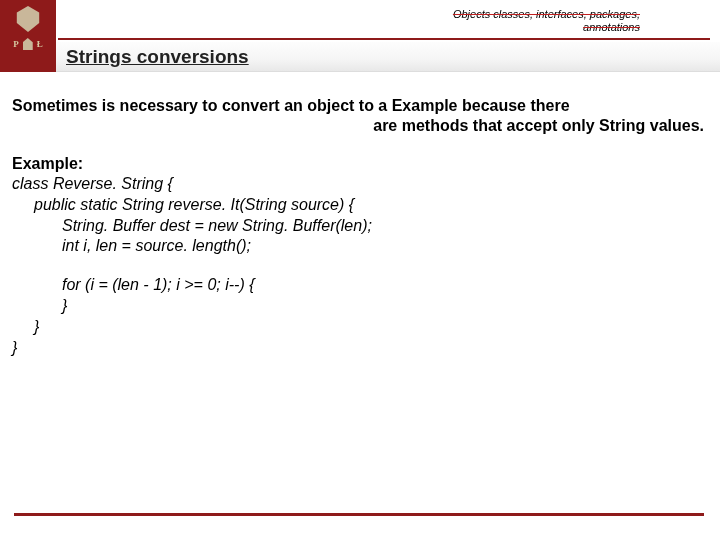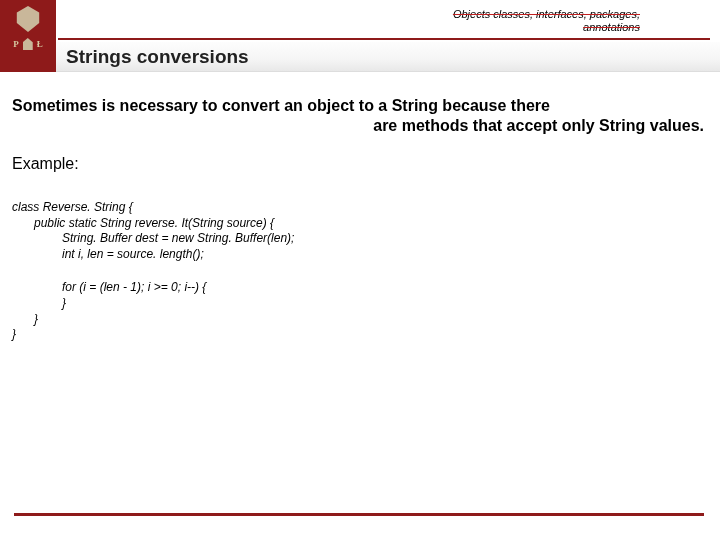--- a/index.html
+++ b/index.html
@@ -78,42 +78,42 @@
     background: linear-gradient(to bottom, #fdfdfd 0%, #f5f5f5 60%, #e8e8e8 100%);
     display: flex;
     align-items: center;
     padding-left: 10px;
     border-bottom: 1px solid #ddd;
   }
   .title-bar h1 {
     font-size: 19px;
     font-weight: bold;
     color: #222;
+    text-decoration: underline;
   }
   .content {
     position: absolute;
     top: 96px;
     left: 12px;
     right: 16px;
     font-size: 16px;
     color: #000;
     line-height: 1.25;
   }
   .intro {
     font-weight: bold;
     margin-bottom: 18px;
   }
   .intro .l2 { padding-left: 38px; display: block; text-align: right; }
   .example-label {
-    font-weight: normal;
-    margin-bottom: 26px;
+    font-weight: bold;
   }
   .code {
     font-style: italic;
-    font-size: 12px;
+    font-size: 16px;
     line-height: 1.3;
   }
   .code .i1 { padding-left: 22px; display: block; }
   .code .i2 { padding-left: 50px; display: block; }
   .code .i3 { padding-left: 74px; display: block; }
   .code .blank { height: 18px; }
   .emph { font-weight: bold; }
   .red-rule-bottom {
     position: absolute;
     left: 14px;
@@ -141,21 +141,21 @@
 </div>
 
 <div class="red-rule-top"></div>
 
 <div class="title-bar">
   <h1>Strings conversions</h1>
 </div>
 
 <div class="content">
   <div class="intro">
-    <span>Sometimes is necessary to convert an object to a String because there</span>
+    <span>Sometimes is necessary to convert an object to a Example because there</span>
     <span class="l2">are methods that accept only String values.</span>
   </div>
   <div class="example-label">Example:</div>
 
   <div class="code">
     <span>class Reverse. String {</span>
     <span class="i1">public static String reverse. It(String source) {</span>
     <span class="i2">String. Buffer dest = new String. Buffer(len);</span>
     <span class="i2">int i, len = source. length();</span>
     <div class="blank"></div>

